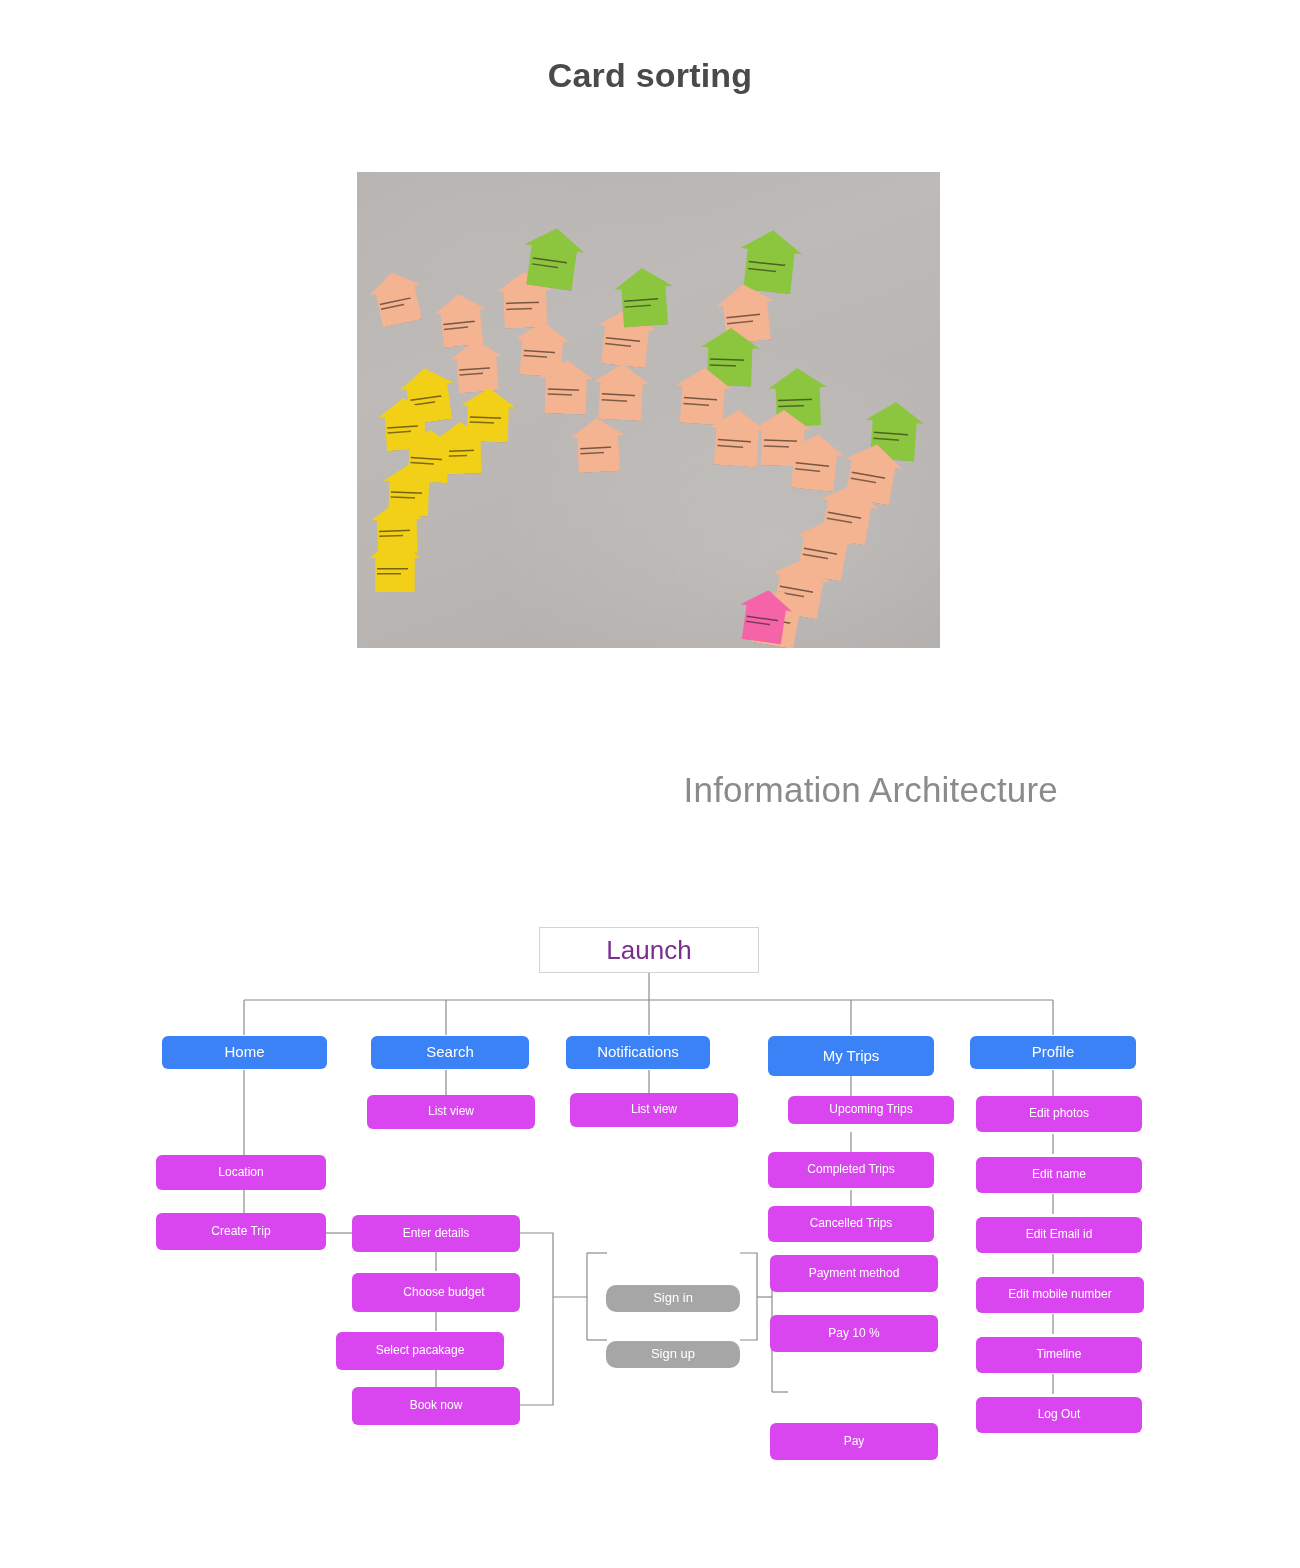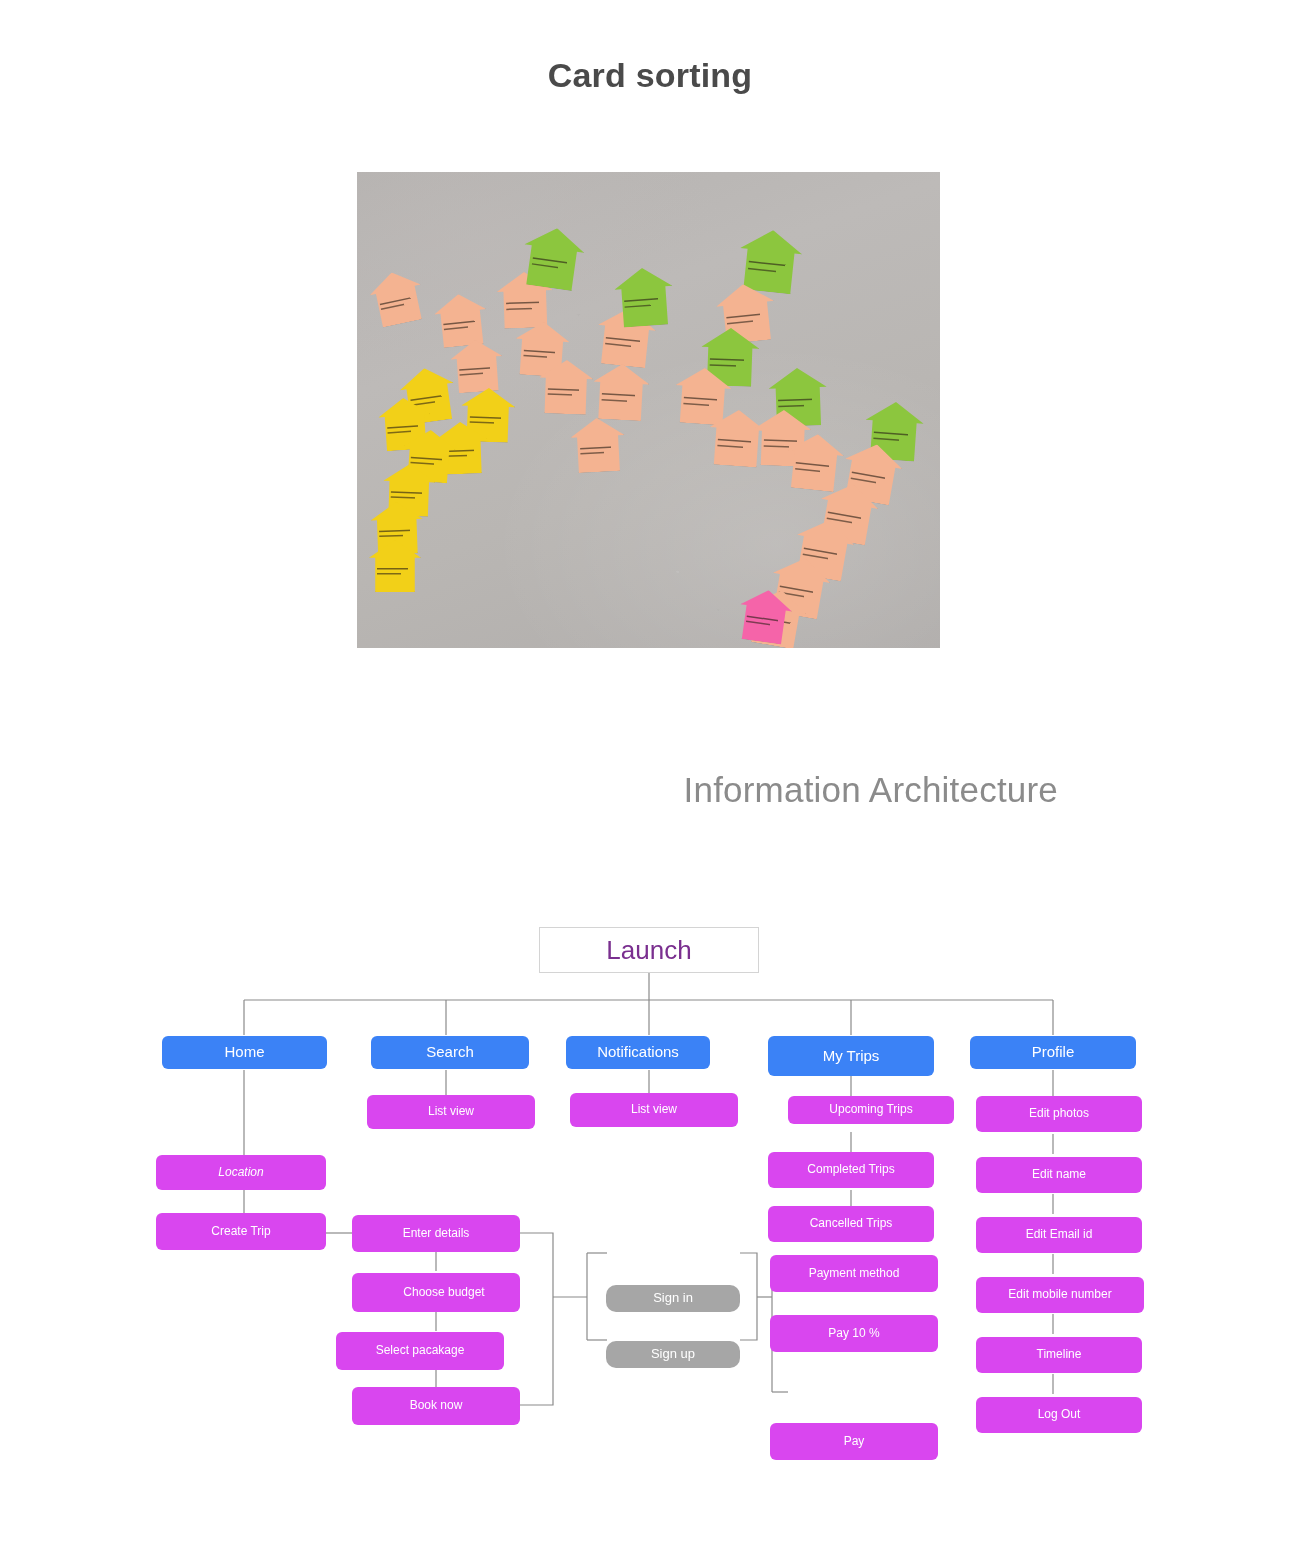--- a/index.html
+++ b/index.html
@@ -317,21 +317,21 @@
   <div class="node lvl1" style="left:566px; top:156px; width:144px; height:33px;">
     <span>Notifications</span>
   </div>
   <div class="node lvl1" style="left:768px; top:156px; width:166px; height:40px;">
     <span>My Trips</span>
   </div>
   <div class="node lvl1" style="left:970px; top:156px; width:166px; height:33px;">
     <span>Profile</span>
   </div>
 
-  <div class="node lvl2" style="left:156px; top:275px; width:170px; height:35px;font-style:italic;">
+  <div class="node lvl2" style="left:156px; top:275px; width:170px; height:35px;">
     <span>Location</span>
   </div>
   <div class="node lvl2" style="left:156px; top:333px; width:170px; height:37px;">
     <span>Create Trip</span>
   </div>
 
   <div class="node lvl2" style="left:367px; top:215px; width:168px; height:34px;">
     <span>List view</span>
   </div>
 

